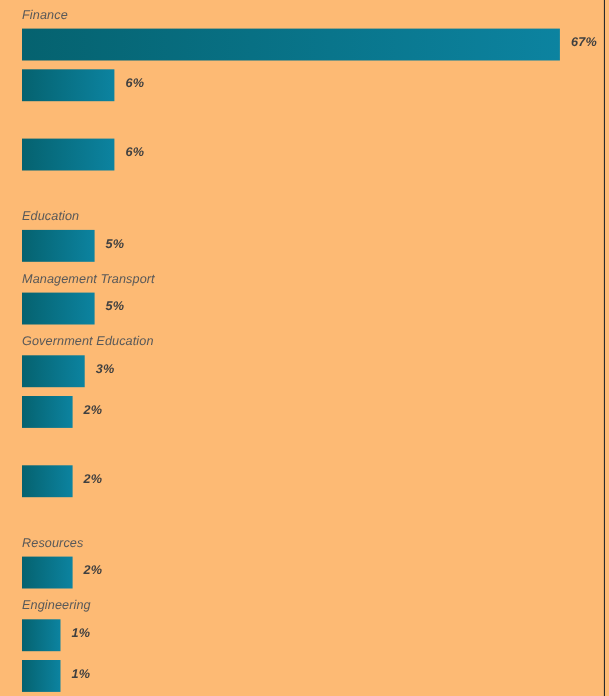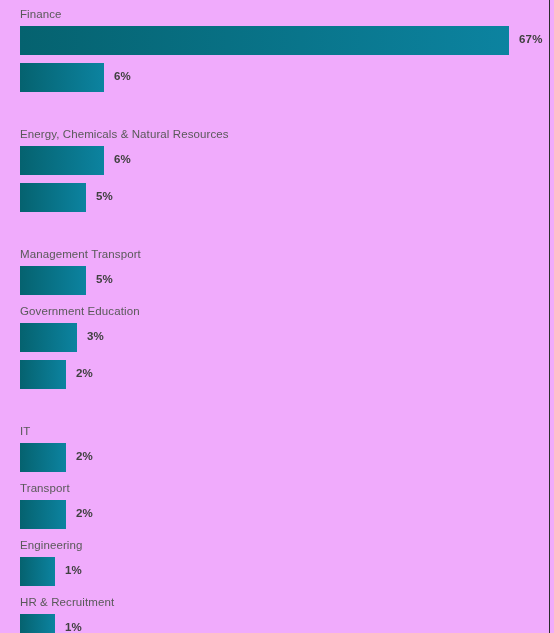--- a/index.html
+++ b/index.html
@@ -11,23 +11,24 @@
   body {
     width: 554px;
     height: 633px;
     font-family: "Liberation Sans", sans-serif;
     overflow: hidden;
   }
   #chart-frame {
     position: relative;
     width: 554px;
     height: 633px;
-    background: #f0abfc;
+    background: #fdba74;
     box-sizing: border-box;
     overflow: hidden;
+    font-style: italic;
   }
   
   #right-border {
     position: absolute;
     top: 0;
     right: 4px;
     width: 1px;
     height: 633px;
     background: #2b2b2b;
   }
@@ -89,27 +90,27 @@
             <span class="bar-value" style="left: 499px;">67%</span>
           </div>
         </div>
         <div class="bar-row">
           <div class="bar-track">
             <div class="bar-fill" style="width: 84px;"></div>
             <span class="bar-value" style="left: 94px;">6%</span>
           </div>
         </div>
         <div class="bar-row">
-          <span class="bar-label">Energy, Chemicals &amp; Natural Resources</span>
           <div class="bar-track">
             <div class="bar-fill" style="width: 84px;"></div>
             <span class="bar-value" style="left: 94px;">6%</span>
           </div>
         </div>
         <div class="bar-row">
+          <span class="bar-label">Education</span>
           <div class="bar-track">
             <div class="bar-fill" style="width: 66px;"></div>
             <span class="bar-value" style="left: 76px;">5%</span>
           </div>
         </div>
         <div class="bar-row">
           <span class="bar-label">Management Transport</span>
           <div class="bar-track">
             <div class="bar-fill" style="width: 66px;"></div>
             <span class="bar-value" style="left: 76px;">5%</span>
@@ -122,42 +123,40 @@
             <span class="bar-value" style="left: 67px;">3%</span>
           </div>
         </div>
         <div class="bar-row">
           <div class="bar-track">
             <div class="bar-fill" style="width: 46px;"></div>
             <span class="bar-value" style="left: 56px;">2%</span>
           </div>
         </div>
         <div class="bar-row">
-          <span class="bar-label">IT</span>
           <div class="bar-track">
             <div class="bar-fill" style="width: 46px;"></div>
             <span class="bar-value" style="left: 56px;">2%</span>
           </div>
         </div>
         <div class="bar-row">
-          <span class="bar-label">Transport</span>
+          <span class="bar-label">Resources</span>
           <div class="bar-track">
             <div class="bar-fill" style="width: 46px;"></div>
             <span class="bar-value" style="left: 56px;">2%</span>
           </div>
         </div>
         <div class="bar-row">
           <span class="bar-label">Engineering</span>
           <div class="bar-track">
             <div class="bar-fill" style="width: 35px;"></div>
             <span class="bar-value" style="left: 45px;">1%</span>
           </div>
         </div>
         <div class="bar-row">
-          <span class="bar-label">HR &amp; Recruitment</span>
           <div class="bar-track">
             <div class="bar-fill" style="width: 35px;"></div>
             <span class="bar-value" style="left: 45px;">1%</span>
           </div>
         </div>
       </div>
   </div>
   <div id="right-border"></div>
 </div>
 

